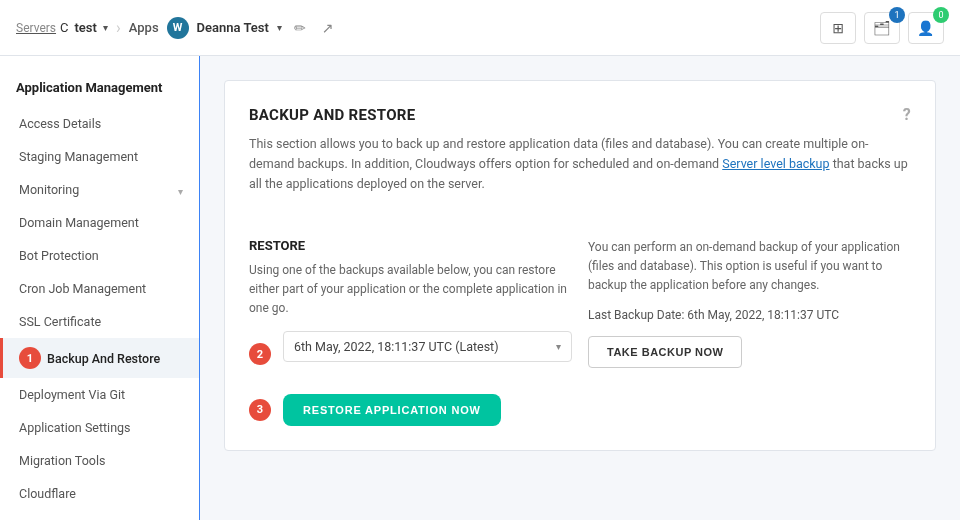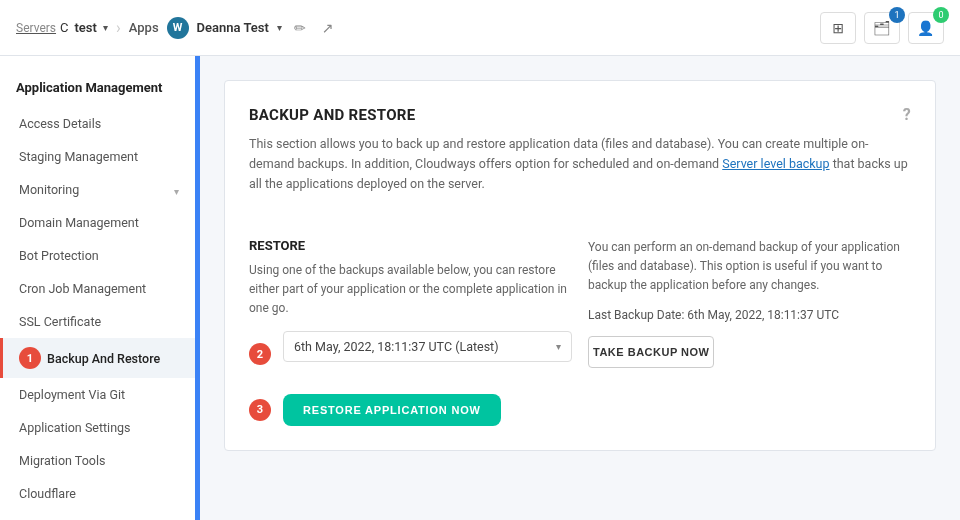--- a/index.html
+++ b/index.html
@@ -76,21 +76,21 @@
     
     .layout {
       display: flex;
       height: calc(100vh - 56px);
     }
 
     
     .sidebar {
       width: 200px;
       background: #fff;
-      border-right: 5px solid #3b82f6;
+      border-right: 1px solid #3b82f6;
       padding: 16px 0;
       overflow-y: auto;
       flex-shrink: 0;
     }
     .sidebar-section-title {
       font-size: 13px;
       font-weight: 700;
       color: #222;
       padding: 8px 16px 12px;
     }
@@ -201,21 +201,21 @@
       font-weight: 700;
       letter-spacing: 0.8px;
       border-radius: 8px;
       cursor: pointer;
       text-transform: uppercase;
     }
     .btn-backup {
       background: #fff;
       color: #333;
       border: 1px solid #ccc;
-      padding: 9px 4px;
+      padding: 9px 18px;
       font-size: 11px;
       font-weight: 700;
       letter-spacing: 0.5px;
       border-radius: 4px;
       cursor: pointer;
       text-transform: uppercase;
     }
 
     
     .circle-badge {

